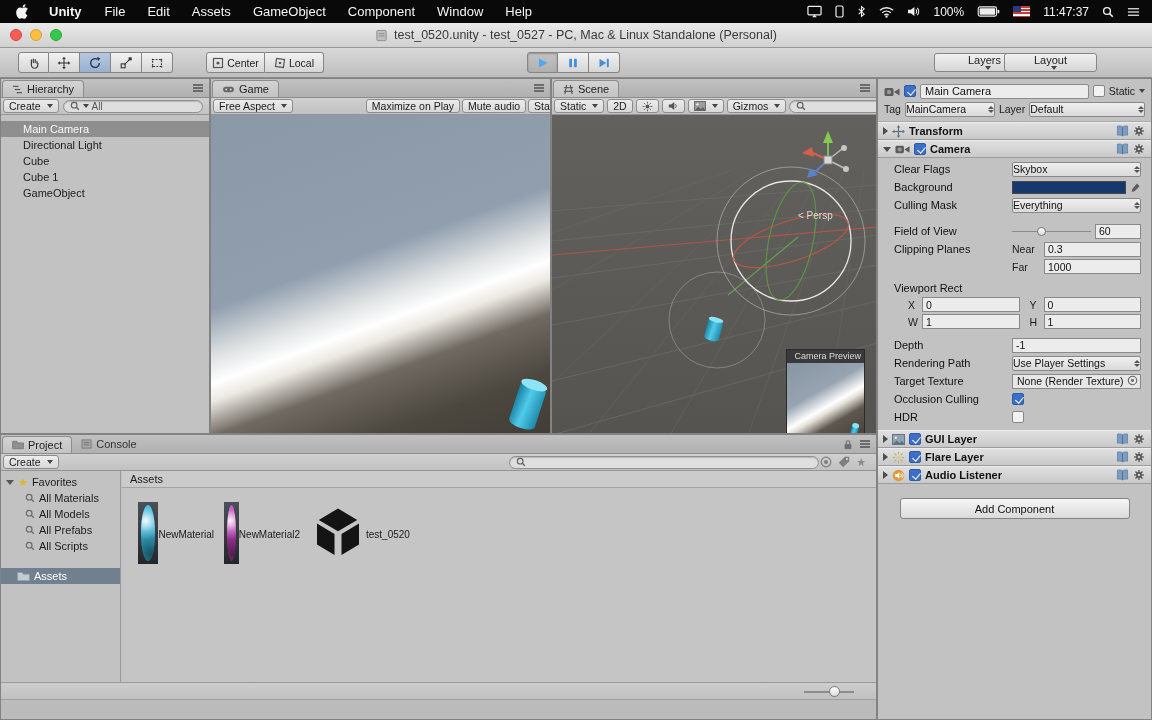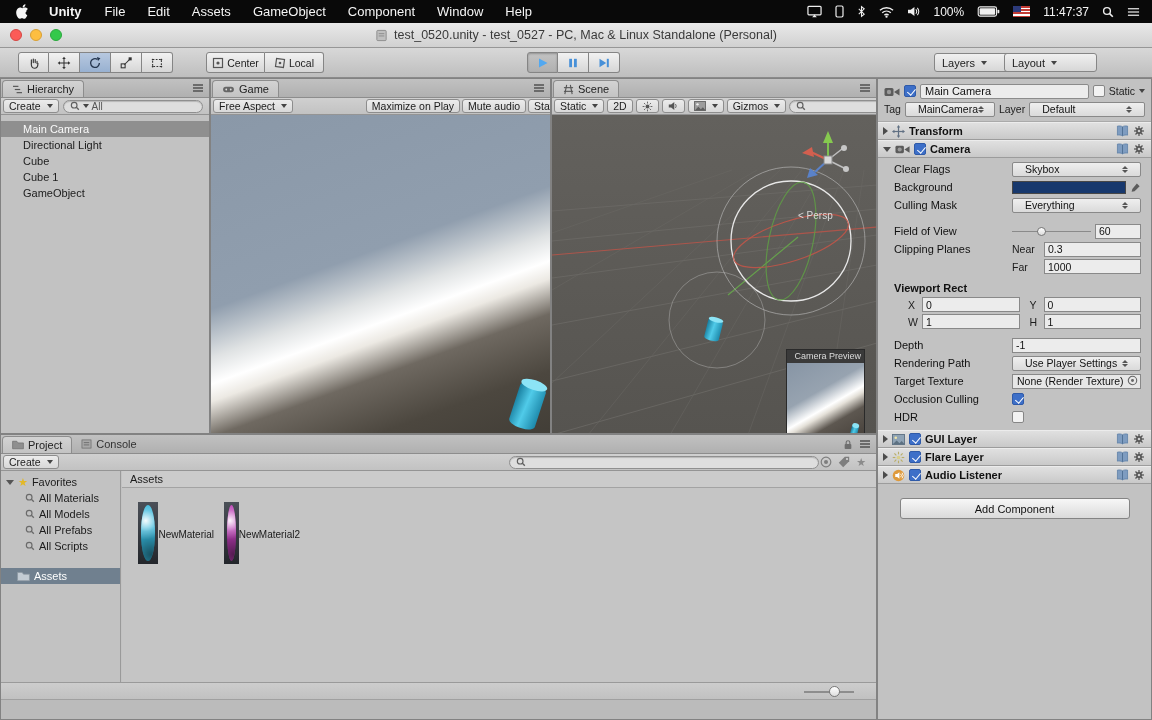--- a/index.html
+++ b/index.html
@@ -27,21 +27,21 @@
 
   
   #maintb { position:absolute; top:48px; left:0; width:1152px; height:30px; background:linear-gradient(#d8d8d8,#bebebe); border-bottom:1px solid #8a8a8a; }
   .tgroup { position:absolute; top:4px; display:flex; }
   .tbtn { width:31px; height:21px; display:flex; align-items:center; justify-content:center; gap:3px; background:linear-gradient(#f2f2f2,#d6d6d6); border:1px solid #858585; border-left:none; font-size:10.5px; color:#222; }
   .tbtn.first { border-left:1px solid #858585; border-radius:3px 0 0 3px; }
   .tbtn.last { border-radius:0 3px 3px 0; }
   .tbtn.sel { background:linear-gradient(#b7c8df,#98b1d1); }
   .tbtn.pressed { background:linear-gradient(#c3c3c3,#b0b0b0); box-shadow:inset 0 1px 2px rgba(0,0,0,.25); }
   .tbtn.wide { width:59px; }
-  .ddbtn { position:absolute; top:5px; height:19px; background:linear-grad#; background:linear-gradient(#f0f0f0,#d7d7d7); border:1px solid #868686; border-radius:3px; display:flex; align-items:center; font-size:11px; padding:0 7px; color:#1c1c1c; }
+  .ddbtn { position:absolute; top:5px; height:19px; background:linear-grad#; background:linear-gradient(#f0f0f0,#d7d7d7); border:1px solid #868686; border-radius:3px; display:flex; align-items:center; font-size:11px; padding:0 7px; color:#1c1c1c;flex-direction:column; }
   .caret { width:0; height:0; border-top:4px solid #444; border-left:3.5px solid transparent; border-right:3.5px solid transparent; margin-left:6px; flex:none; }
 
   
   .panel { position:absolute; background:#c2c2c2; border:1px solid #828282; }
   .tabs { height:19px; background:linear-gradient(#c1c1c1,#b0b0b0); border-bottom:1px solid #8d8d8d; display:flex; align-items:stretch; padding-left:1px; font-size:11px; }
   .tab { display:flex; align-items:center; gap:4px; padding:0 9px; color:#222; }
   .tab.on { background:linear-gradient(#d3d3d3,#c3c3c3); border:1px solid #8d8d8d; border-bottom:none; border-radius:4px 4px 0 0; margin-top:1px; }
   .tab.off { color:#333; }
   .tright { margin-left:auto; display:flex; align-items:center; gap:6px; padding-right:5px; }
   .pbar { height:17px; background:linear-gradient(#d0d0d0,#c2c2c2); border-bottom:1px solid #949494; display:flex; align-items:center; padding:0 2px; font-size:10.5px; position:relative; overflow:hidden; }
@@ -78,21 +78,21 @@
   #inspector { left:877px; top:78px; width:275px; height:642px; font-size:11px; }
   .ihead { padding:3px 6px 3px 6px; border-bottom:1px solid #aaa; }
   .ihrow { height:18px; display:flex; align-items:center; gap:4px; }
   .namefield { flex:1; height:15px; background:#ececec; border:1px solid #8b8b8b; border-radius:2px; display:flex; align-items:center; padding:0 4px; }
   .minilab { font-size:10.5px; color:#1c1c1c; flex:none; }
   .chead { height:18px; display:flex; align-items:center; gap:4px; padding:0 6px 0 5px; background:linear-gradient(#e0e0e0,#c9c9c9); border-top:1px solid #ececec; border-bottom:1px solid #9c9c9c; font-weight:bold; }
   .csp { flex:1; }
   .irow { height:18px; display:flex; align-items:center; padding:0 10px 0 16px; }
   .irow .lab { width:118px; flex:none; white-space:nowrap; overflow:hidden; }
   .ictl { flex:1; display:flex; align-items:center; gap:4px; min-width:0; }
-  .popup { flex:1; height:15px; background:linear-gradient(#efefef,#dadada); border:1px solid #898989; border-radius:2px; display:flex; align-items:center; padding:0 12px; font-size:10.5px; white-space:nowrap; overflow:hidden; }
+  .popup { flex:1; height:15px; background:linear-gradient(#efefef,#dadada); border:1px solid #898989; border-radius:2px; display:flex; align-items:center; padding:0 0; font-size:10.5px; white-space:nowrap; overflow:hidden; }
   .pcaret { margin-left:auto; display:flex; flex-direction:column; gap:1px; flex:none; }
   .pcaret i { display:block; width:0; height:0; border-left:3px solid transparent; border-right:3px solid transparent; }
   .pcaret .u { border-bottom:3.5px solid #555; }
   .pcaret .d { border-top:3.5px solid #555; }
   .tfield { height:15px; background:#ececec; border:1px solid #898989; font-size:10.5px; display:flex; align-items:center; padding:0 3px; white-space:nowrap; overflow:hidden; }
   .cbx { width:12px; height:12px; border:1px solid #868686; background:#f2f2f2; border-radius:2px; position:relative; flex:none; }
   .cbx.on { background:#3d6fc8; border-color:#2f5aa8; }
   .cbx.on::after { content:""; position:absolute; left:3.5px; top:1px; width:3.5px; height:7px; border:solid #fff; border-width:0 1.8px 1.8px 0; transform:rotate(40deg); }
   .slider { flex:1; position:relative; height:15px; }
   .slider::before { content:""; position:absolute; left:0; right:0; top:7px; height:1.5px; background:#8a8a8a; }
@@ -706,21 +706,21 @@
     <div class="irow" style="height:17px;">
         <span class="lab"></span>
       <span class="ictl">
           <span class="minilab" style="width:28px;">Far</span>
       <span class="tfield" style="flex:1;">
             <span>1000</span>
           </span>
         </span>
       </div>
     <div style="height:4px;"></div>
-    <div class="irow" style="height:17px;font-weight:bold;">
+    <div class="irow" style="height:17px;">
         <span class="lab">Viewport Rect</span>
       </div>
     <div class="irow" style="height:17px; padding-left:30px;">
       <span class="ictl">
           <span class="minilab" style="width:10px;">X</span>
       <span class="tfield" style="flex:1;">
             <span>0</span>
           </span>
       <span class="minilab" style="width:10px; margin-left:6px;">Y</span>
       <span class="tfield" style="flex:1;">
@@ -1012,20 +1012,32 @@
         </div>
         <div class="plabel">NewMaterial</div>
       </div>
       <div class="pitem">
         <div class="thumb mat">
           <div class="sphere" style="background-color: rgb(187, 62, 181);"></div>
           <div class="shine"></div>
         </div>
         <div class="plabel">NewMaterial2</div>
       </div>
+      <div class="pitem">
+        <div class="thumb scn">
+          <svg width="56" height="56" viewBox="0 0 64 64">
+            <g fill="#141414">
+              <polygon points="32,4 54,17 32,30 10,17"></polygon>
+              <polygon points="8,21 28,33 28,57 8,45"></polygon>
+              <polygon points="56,21 36,33 36,57 56,45"></polygon>
+            </g>
+          </svg>
+        </div>
+        <div class="plabel">test_0520</div>
+      </div>
     </div>
   </div>
 
   <div class="pslider">
     <span class="pz-track"></span>
     <span class="pz-knob"></span>
   </div>
   <div class="pfooter"></div>
 </div>
 

